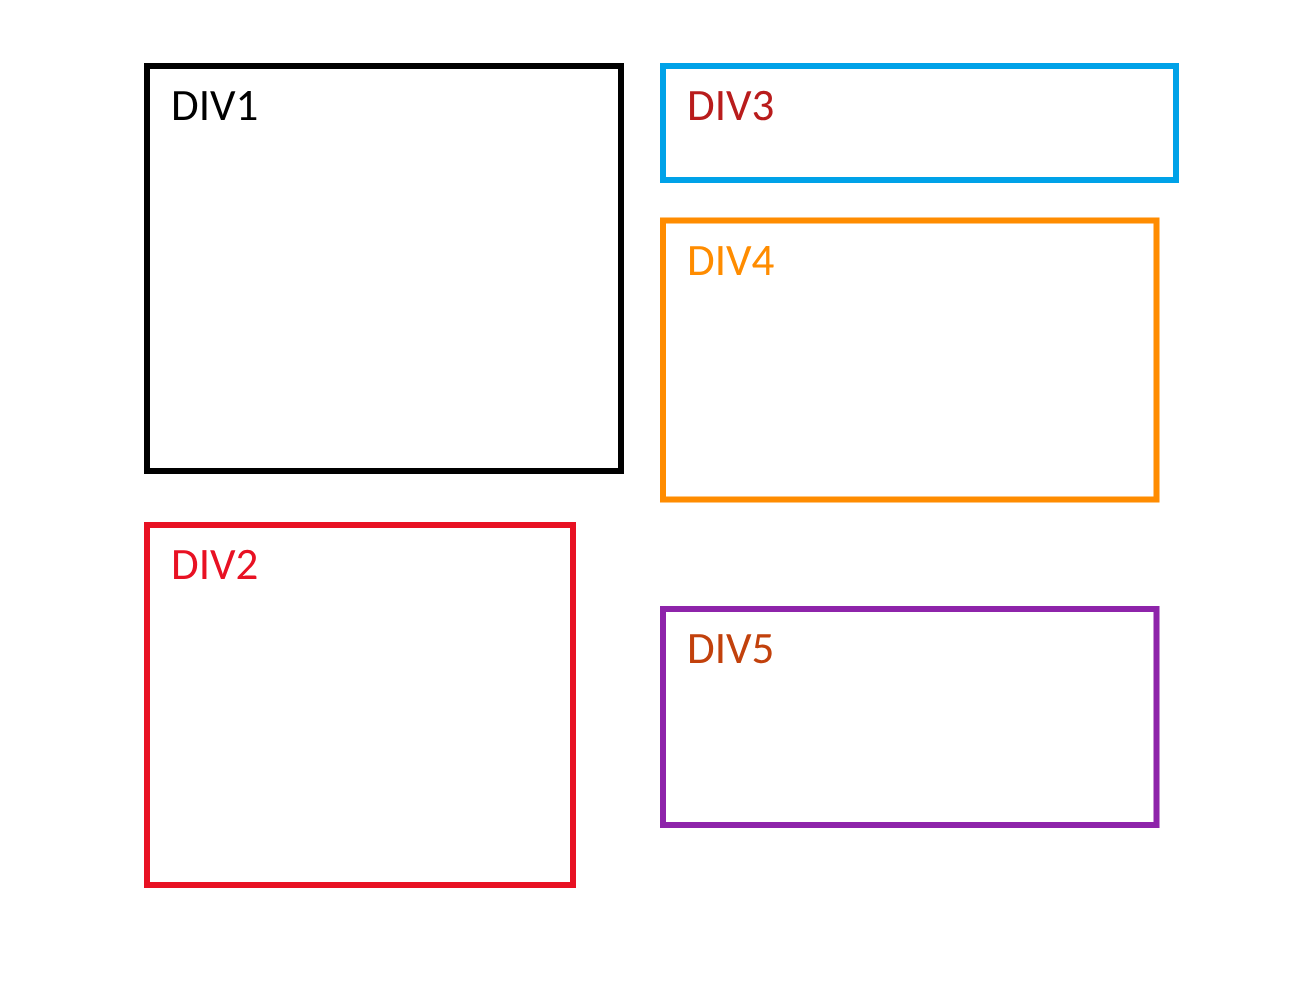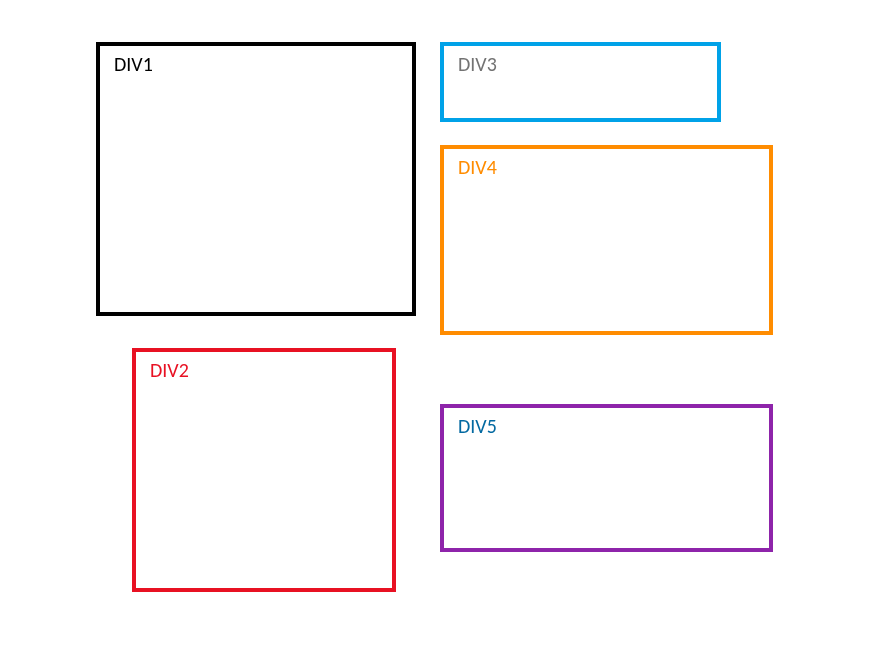--- a/index.html
+++ b/index.html
@@ -13,63 +13,62 @@
       background: #ffffff;
       position: relative;
       font-family: "Segoe UI", Calibri, Arial, sans-serif;
     }
     .box {
       position: absolute;
       background: #ffffff;
       border-style: solid;
       border-width: 4px;
       padding: 6px 14px;
-      font-size: 20px;
+      font-size: 30px;
       font-weight: 400;
     }
     .div1 {
       left: 96px;
       top: 42px;
       width: 320px;
       height: 274px;
       border-color: #000000;
       color: #000000;
     }
     .div2 {
       left: 96px;
       top: 348px;
-      width: 264px;
+      width: 288px;
       height: 244px;
       border-color: #e81123;
       color: #e81123;
-      margin-left: 36px;
     }
     .div3 {
       left: 440px;
       top: 42px;
-      width: 281px;
+      width: 346px;
       height: 80px;
       border-color: #00a2e8;
-      color: #737373;
+      color: #b91c1c;
     }
     .div4 {
       left: 440px;
       top: 145px;
       width: 333px;
       height: 190px;
       border-color: #ff8c00;
       color: #ff8c00;
     }
     .div5 {
       left: 440px;
       top: 404px;
       width: 333px;
       height: 148px;
       border-color: #8e24aa;
-      color: #0369a1;
+      color: #c2410c;
     }
   </style>
 </head>
 <body>
 
 <div class="box div1">
   <span>DIV1</span>
 </div>
 
 <div class="box div2">

